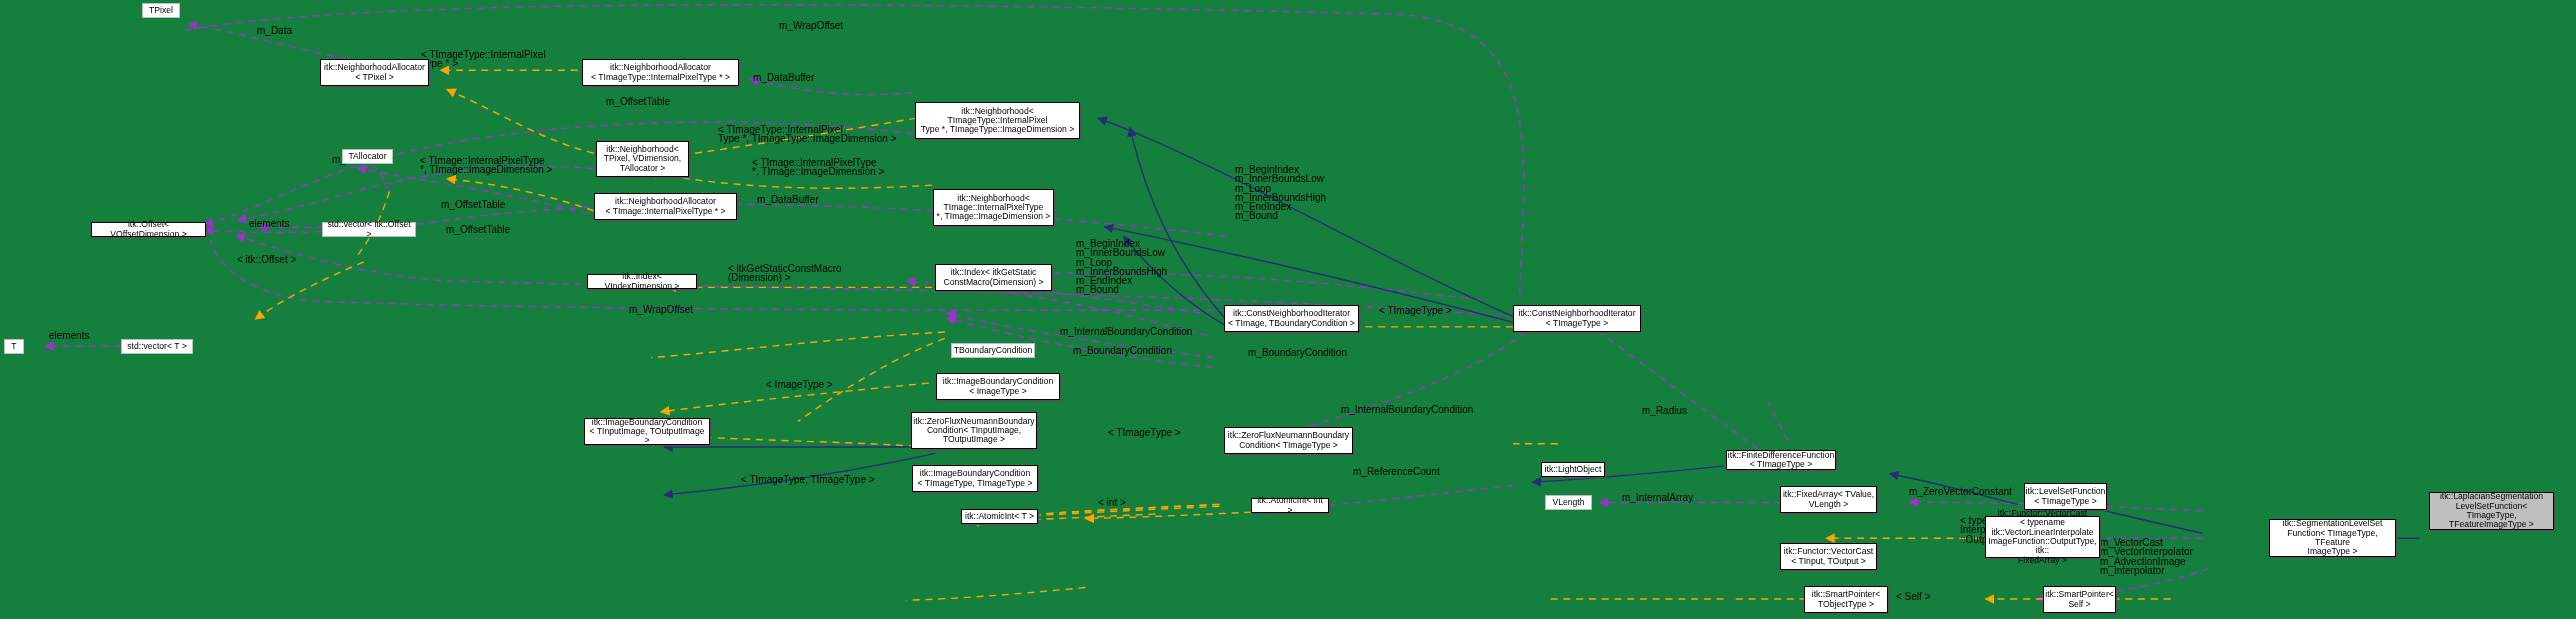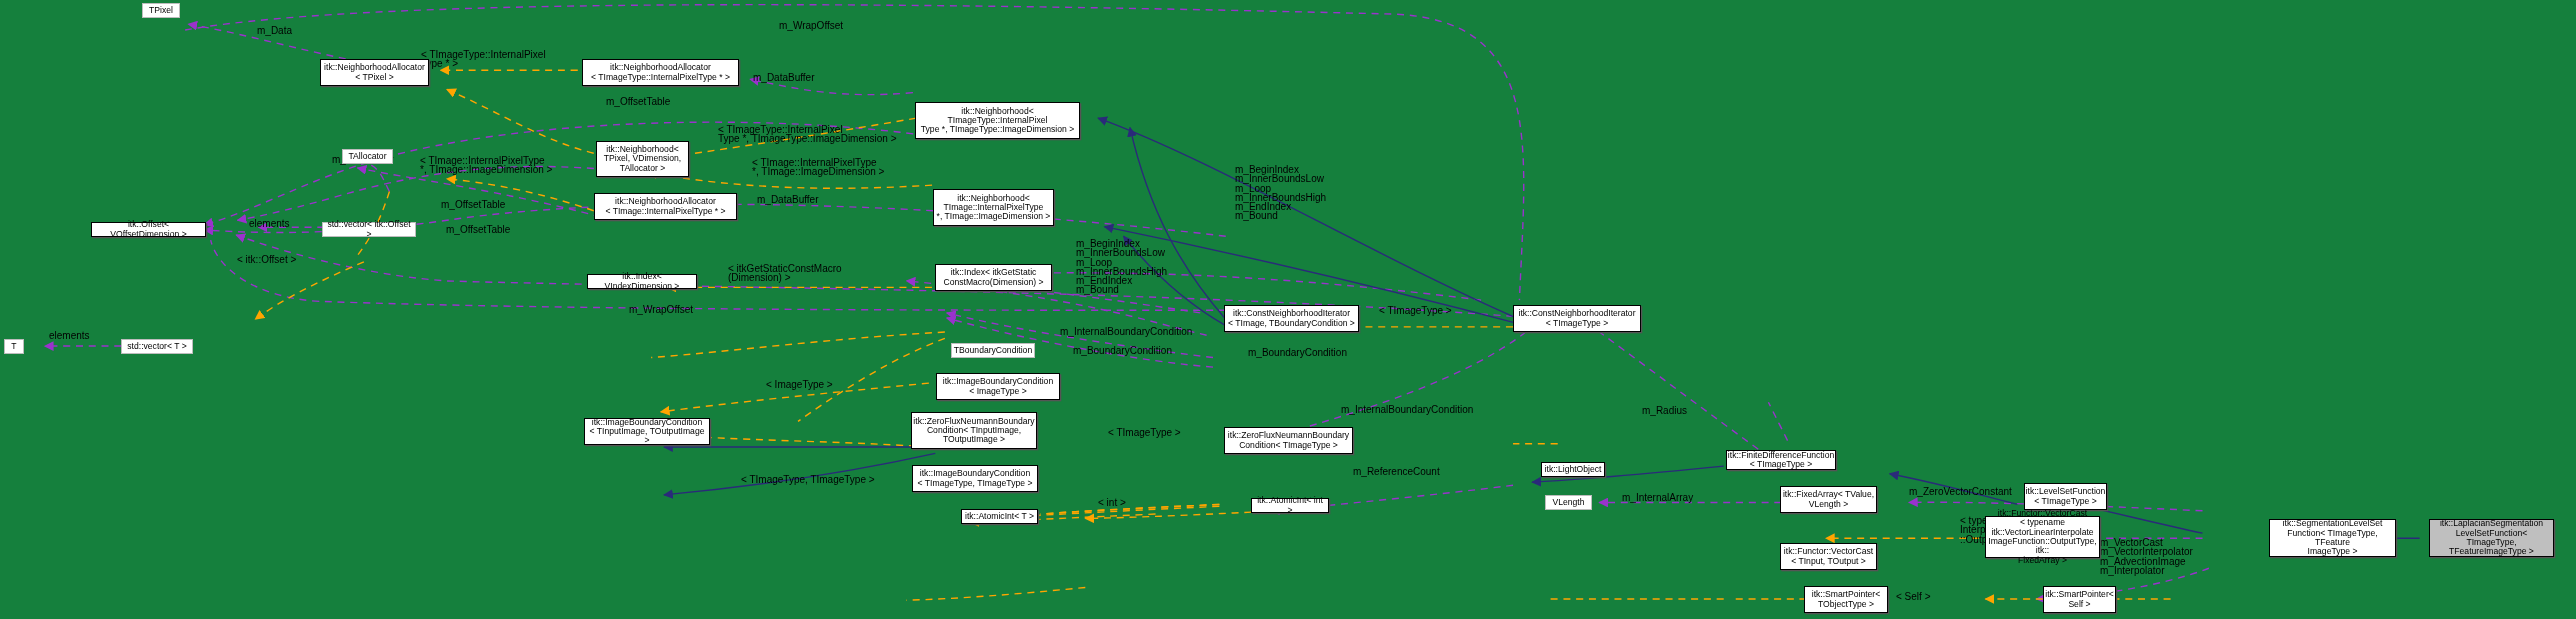--- a/index.html
+++ b/index.html
@@ -258,21 +258,21 @@
 
   <div class="node cls" style="left:1985px;top:516px;width:115px;height:42px;">itk::Functor::VectorCast
 &lt; typename itk::VectorLinearInterpolate
 ImageFunction::OutputType, itk::
 FixedArray &gt;</div>
 
   <div class="node cls" style="left:2269px;top:519px;width:127px;height:38px;">itk::SegmentationLevelSet
 Function&lt; TImageType, TFeature
 ImageType &gt;</div>
 
-  <div class="node cls current" style="left:2429px;top:519px;width:125px;height:38px;">itk::LaplacianSegmentation
+  <div class="node cls current" style="left:2429px;top:492px;width:125px;height:38px;">itk::LaplacianSegmentation
 LevelSetFunction&lt; TImageType,
 TFeatureImageType &gt;</div>
 
   <div class="node cls" style="left:1804px;top:586px;width:84px;height:27px;">itk::SmartPointer&lt;
 TObjectType &gt;</div>
 
   <div class="node cls" style="left:2043px;top:586px;width:73px;height:27px;">itk::SmartPointer&lt;
 Self &gt;</div>
 
   <div class="edge-label" style="left:257px;top:25.5px;width:70px;">m_Data</div>

